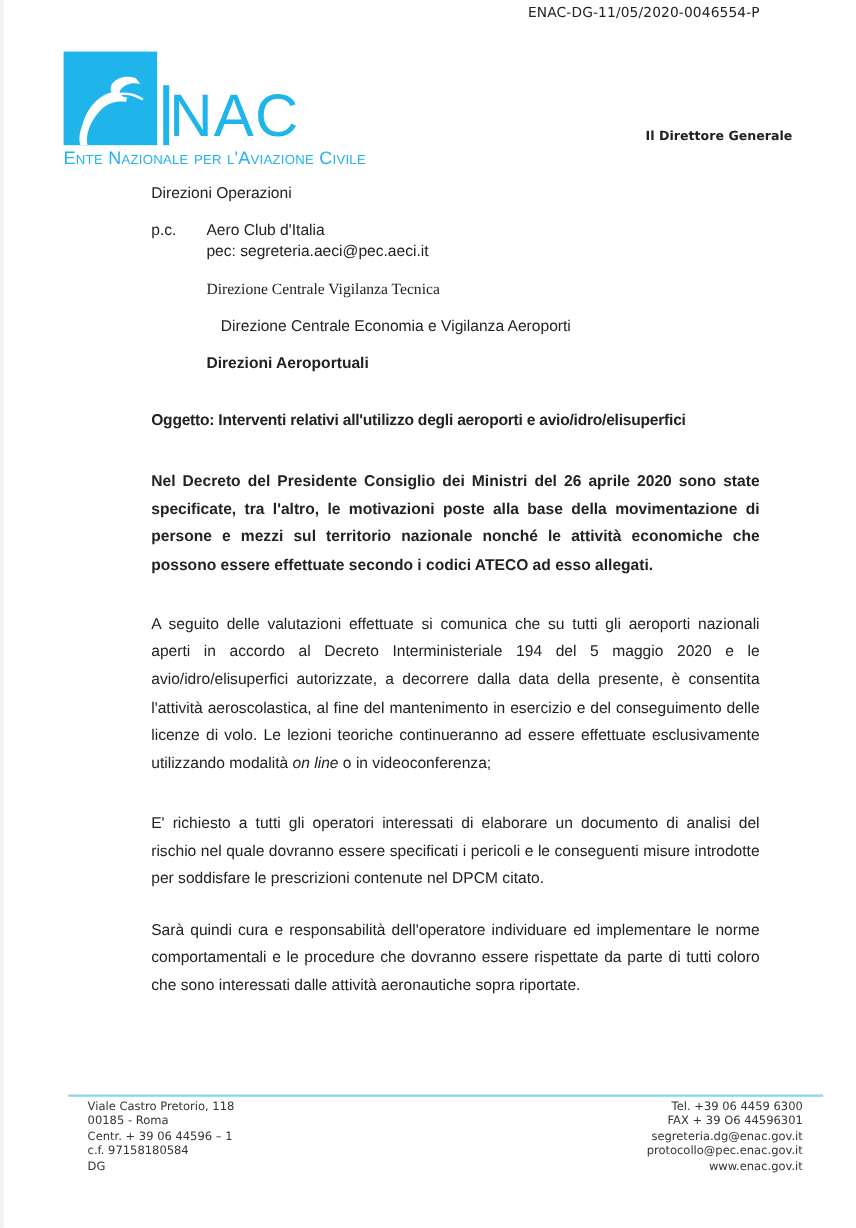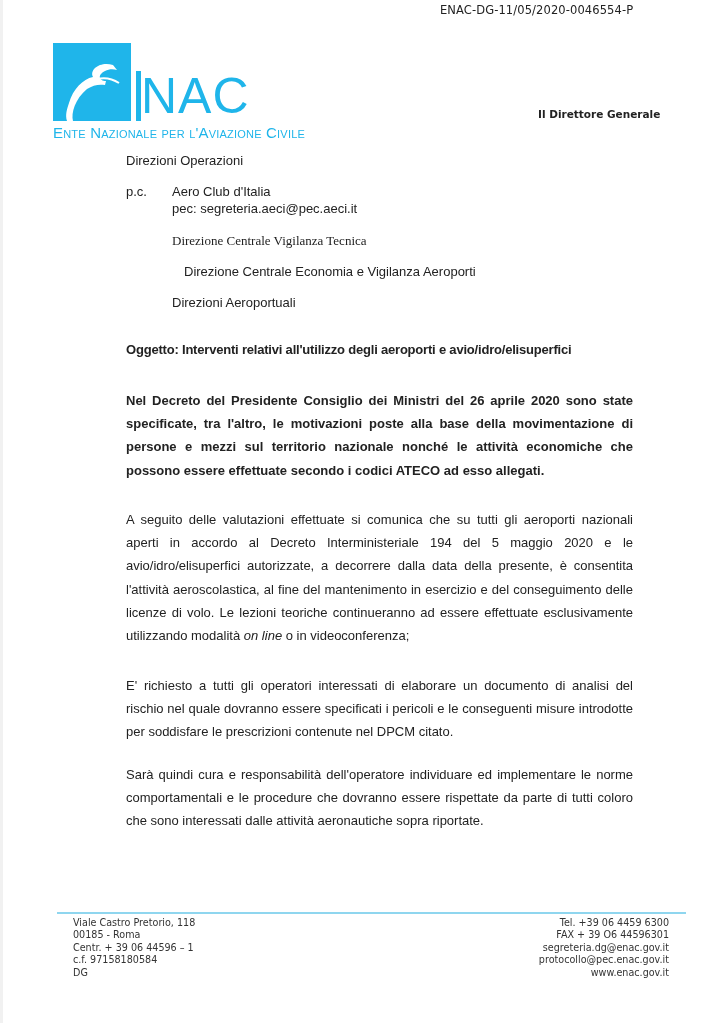--- a/index.html
+++ b/index.html
@@ -67,21 +67,21 @@
 </div>
 
 <div class="sender">Il Direttore Generale</div>
 
 <div class="addr" style="left:126px; top:153px;">Direzioni Operazioni</div>
 <div class="pc-label">p.c.</div>
 <div class="addr" style="left:172px; top:184px;text-align:right;">Aero Club d'Italia</div>
 <div class="addr" style="left:172px; top:201px;">pec: segreteria.aeci@pec.aeci.it</div>
 <div class="addr" style="left:172px; top:233px;font-family:Liberation Serif, serif;">Direzione Centrale Vigilanza Tecnica</div>
 <div class="addr" style="left:184px; top:264px;">Direzione Centrale Economia e Vigilanza Aeroporti</div>
-<div class="addr" style="left:172px; top:295px;">Direzioni Aeroportuali</div>
+<div class="addr" style="left:172px; top:295px;font-weight:bold;">Direzioni Aeroportuali</div>
 
 <div class="subject">Oggetto: Interventi relativi all'utilizzo degli aeroporti e avio/idro/elisuperfici</div>
 
 <div class="para" style="top:389px;font-weight:bold;">Nel Decreto del Presidente Consiglio dei Ministri del 26 aprile 2020 sono state specificate, tra l'altro, le motivazioni poste alla base della movimentazione di persone e mezzi sul territorio nazionale nonché le attività economiche che possono essere effettuate secondo i codici ATECO ad esso allegati.</div>
 
 <div class="para" style="top:508px;"><span>A seguito delle valutazioni effettuate si comunica che su tutti gli aeroporti nazionali aperti in accordo al Decreto Interministeriale 194 del 5 maggio 2020 e le avio/idro/elisuperfici autorizzate, a decorrere dalla data della presente, è consentita l'attività aeroscolastica, al fine del mantenimento in esercizio e del conseguimento delle licenze di volo. Le lezioni teoriche continueranno ad essere effettuate esclusivamente utilizzando modalità </span><em>on line</em><span> o in videoconferenza;</span></div>
 
 <div class="para" style="top:674px;">E' richiesto a tutti gli operatori interessati di elaborare un documento di analisi del rischio nel quale dovranno essere specificati i pericoli e le conseguenti misure introdotte per soddisfare le prescrizioni contenute nel DPCM citato.</div>
 
 <div class="para" style="top:763px;">Sarà quindi cura e responsabilità dell'operatore individuare ed implementare le norme comportamentali e le procedure che dovranno essere rispettate da parte di tutti coloro che sono interessati dalle attività aeronautiche sopra riportate.</div>

